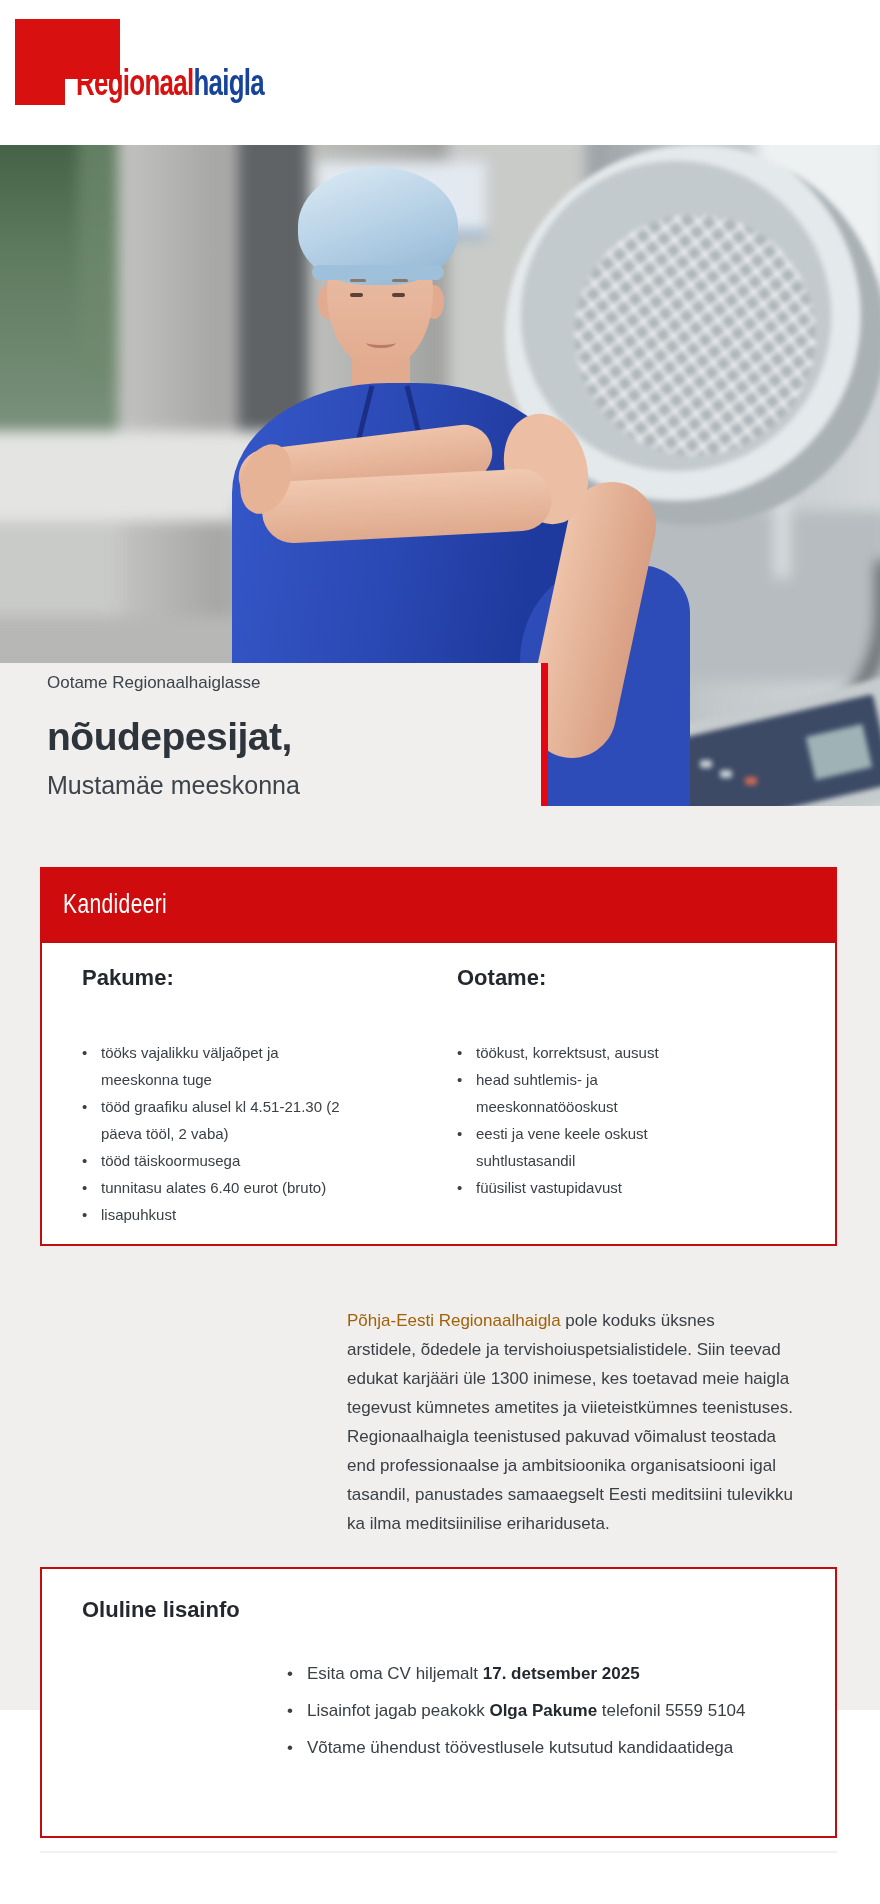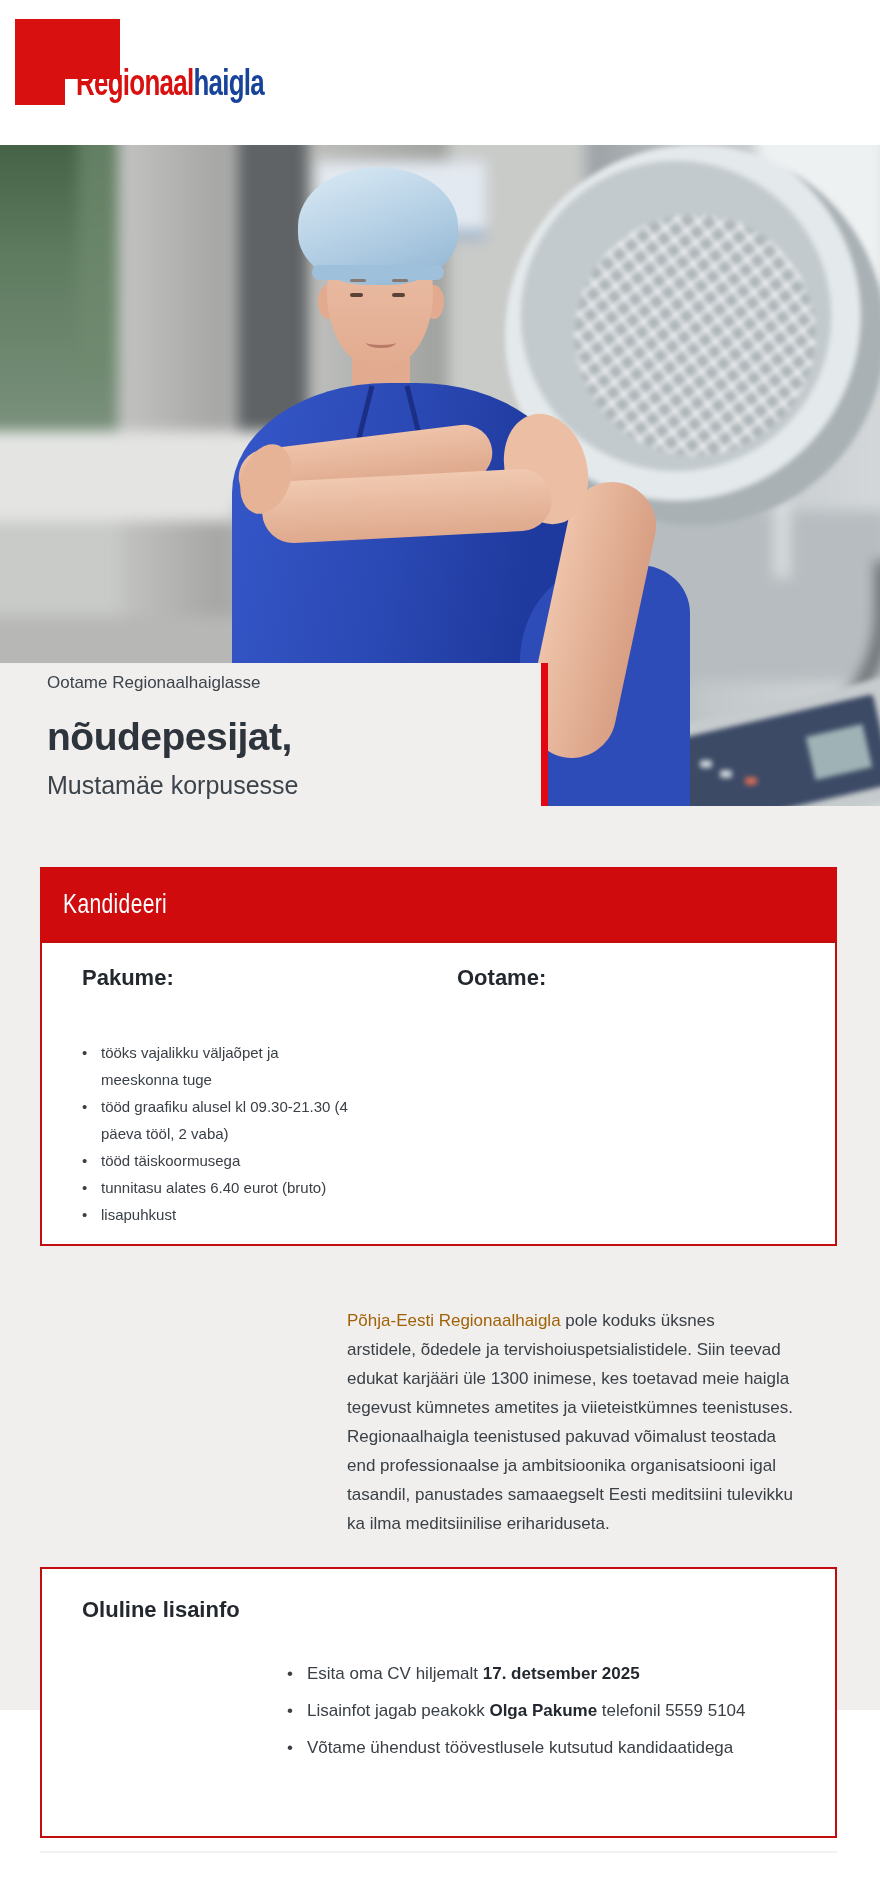--- a/index.html
+++ b/index.html
@@ -188,47 +188,56 @@
         <div class="placket"></div>
       <div class="armside"></div>
       <div class="elbowR"></div>
       <div class="armA"></div>
       <div class="armB"></div>
       <div class="hand"></div>
     </div>
     <div class="headline-box">
       <div class="abs hl-intro">Ootame Regionaalhaiglasse</div>
       <div class="abs hl-pos">nõudepesijat,</div>
-      <div class="abs hl-loc">Mustamäe korpusesse</div>
+      <div class="abs hl-loc">Mustamäe meeskonna</div>
     </div>
     <div class="headline-stripe"></div>
   </div>
 
   <div class="abs gray-bg"></div>
 
   <div class="abs banner" role="button">
     <div class="banner-label">Kandideeri</div>
   </div>
 
   <div class="abs card-box offers-box">
     <div class="col col-left">
       <h3>Pakume:</h3>
       <ul class="blist">
 
       <li><span>tööks vajalikku väljaõpet ja
 meeskonna tuge</span></li>
-          <li><span>tööd graafiku alusel kl 09.30-21.30 (4
+          <li><span>tööd graafiku alusel kl 4.51-21.30 (2
 päeva tööl, 2 vaba)</span></li>
           <li><span>tööd täiskoormusega</span></li>
           <li><span>tunnitasu alates 6.40 eurot (bruto)</span></li>
           <li><span>lisapuhkust</span></li>
         </ul>
     </div>
     <div class="col col-right">
       <h3>Ootame:</h3>
+      <ul class="blist">
+
+      <li><span>töökust, korrektsust, ausust</span></li>
+          <li><span>head suhtlemis- ja
+meeskonnatööoskust</span></li>
+          <li><span>eesti ja vene keele oskust
+suhtlustasandil</span></li>
+          <li><span>füüsilist vastupidavust</span></li>
+        </ul>
     </div>
   </div>
 
   <div class="abs about">
     <span class="lead">Põhja-Eesti Regionaalhaigla</span><span class="body"> pole koduks üksnes
 arstidele, õdedele ja tervishoiuspetsialistidele. Siin teevad
 edukat karjääri üle 1300 inimese, kes toetavad meie haigla
 tegevust kümnetes ametites ja viieteistkümnes teenistuses.
 Regionaalhaigla teenistused pakuvad võimalust teostada
 end professionaalse ja ambitsioonika organisatsiooni igal

